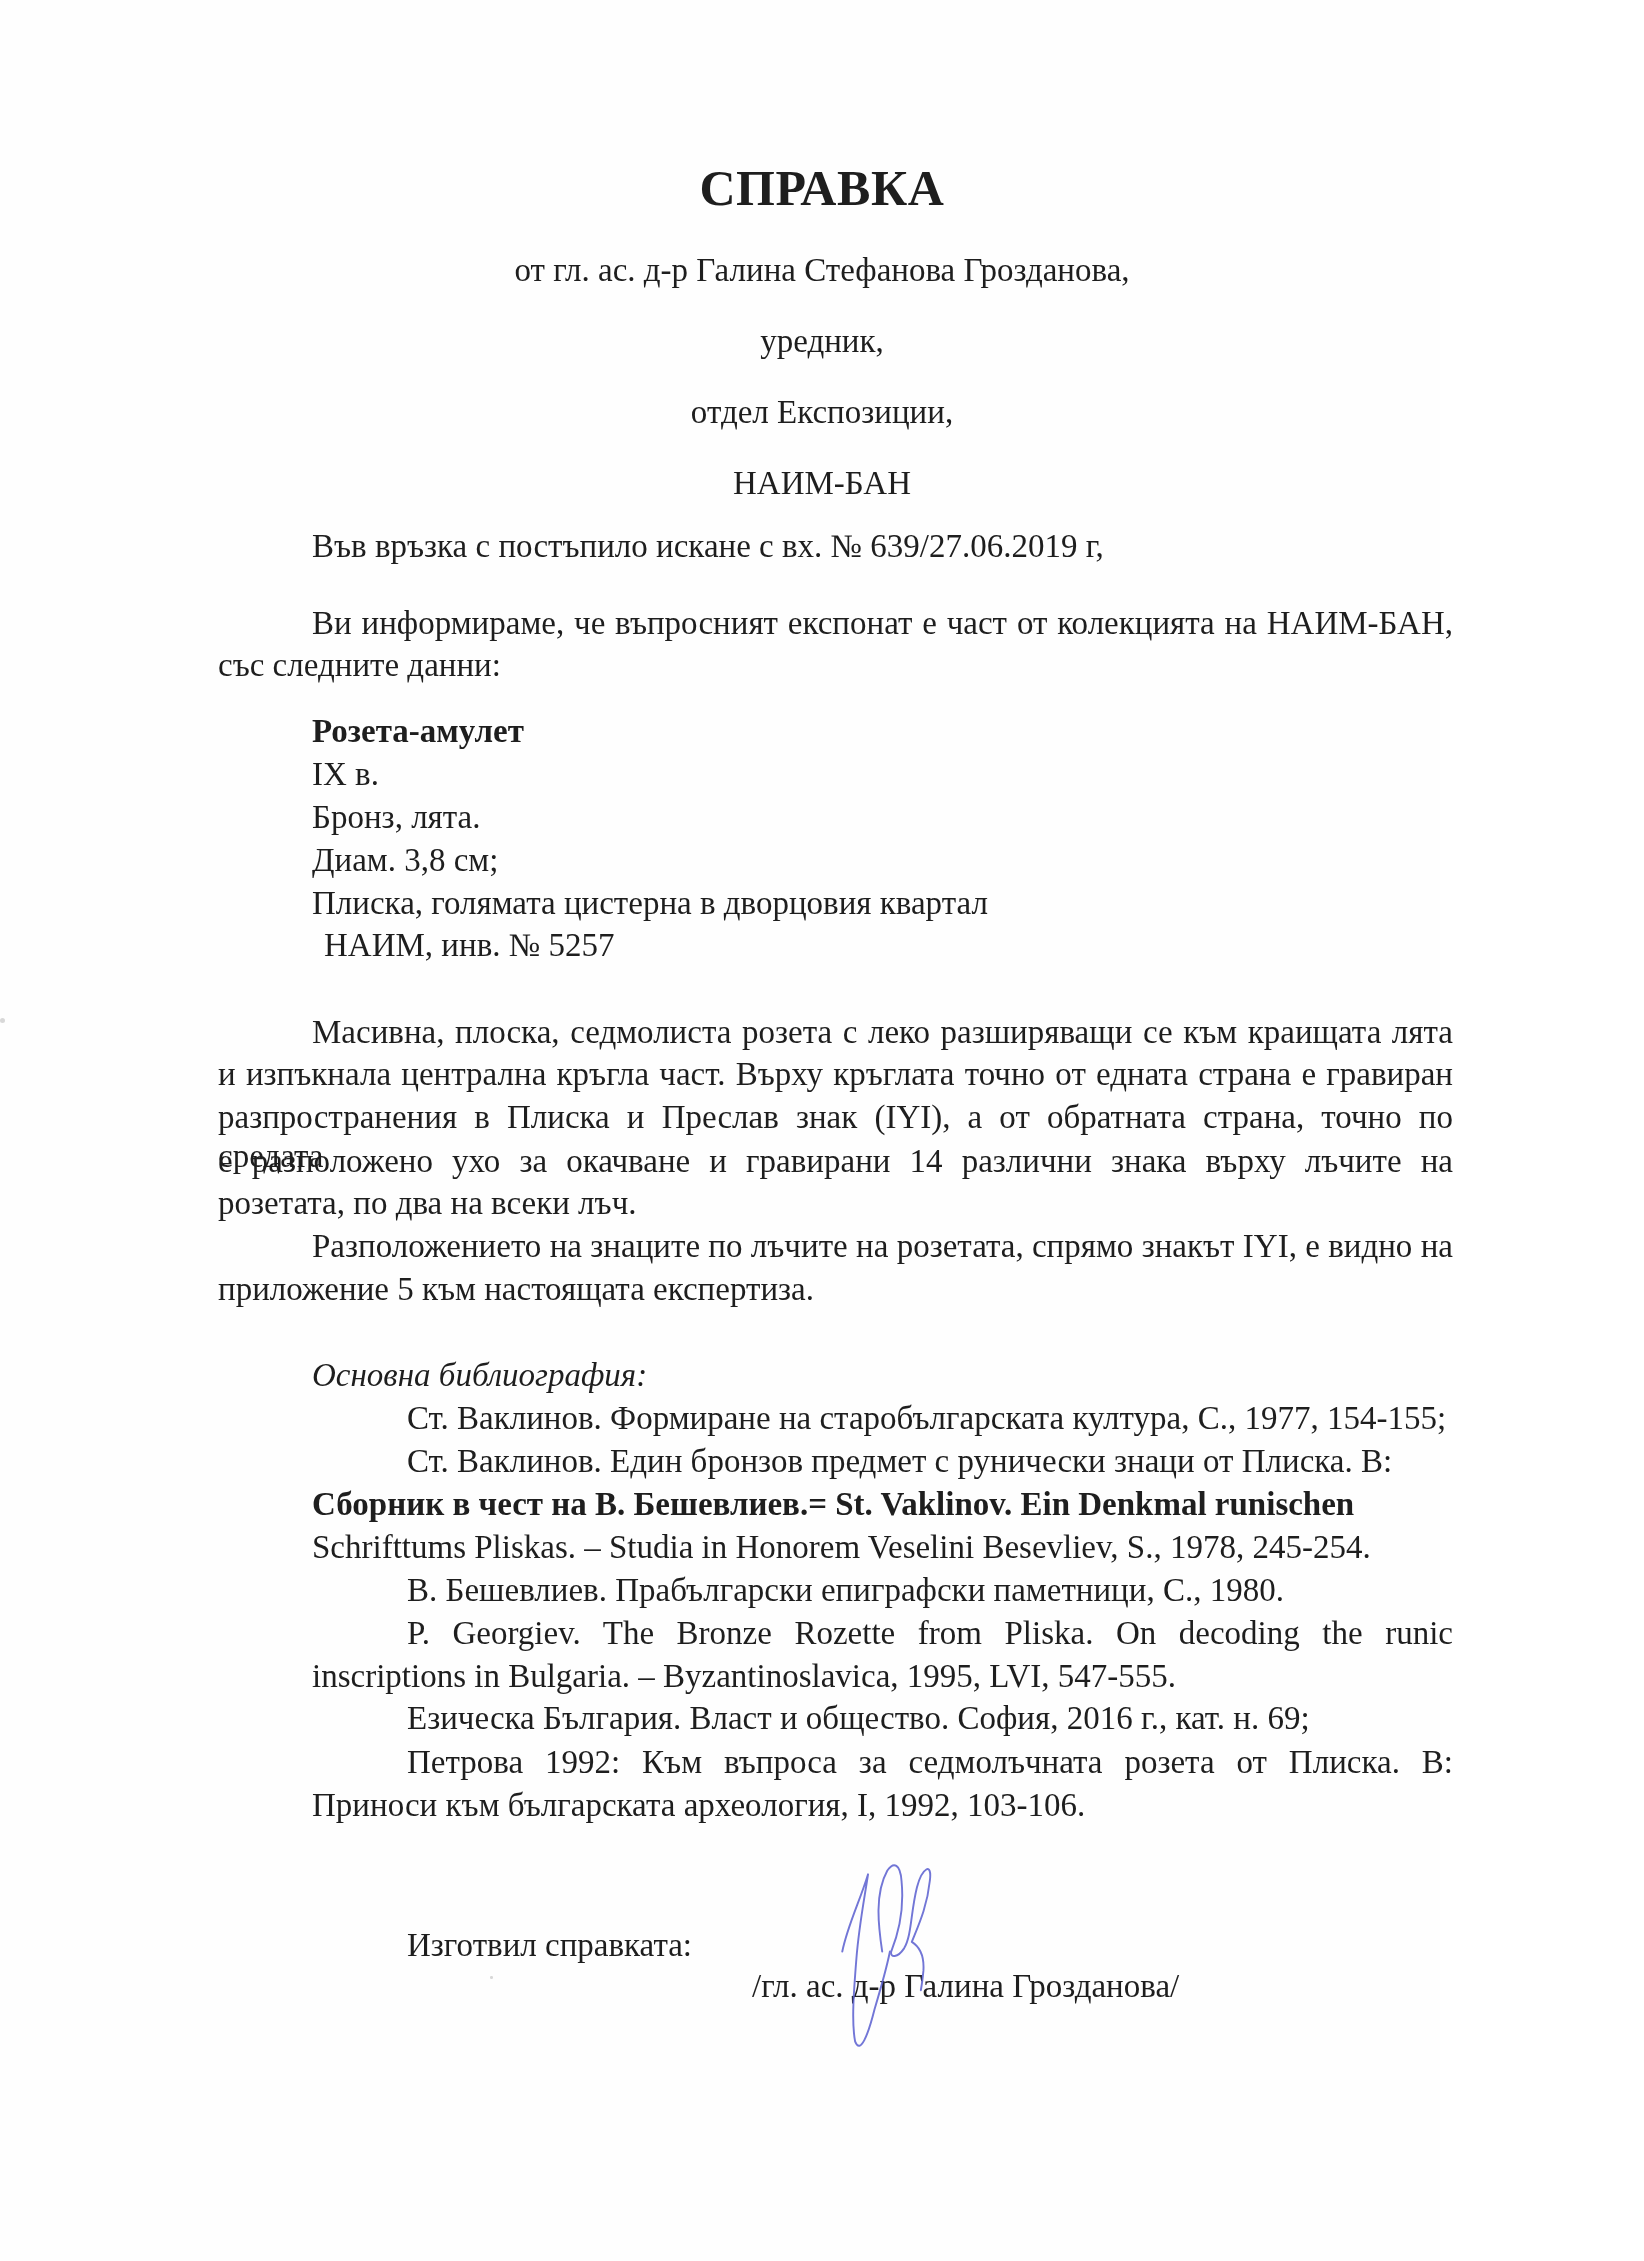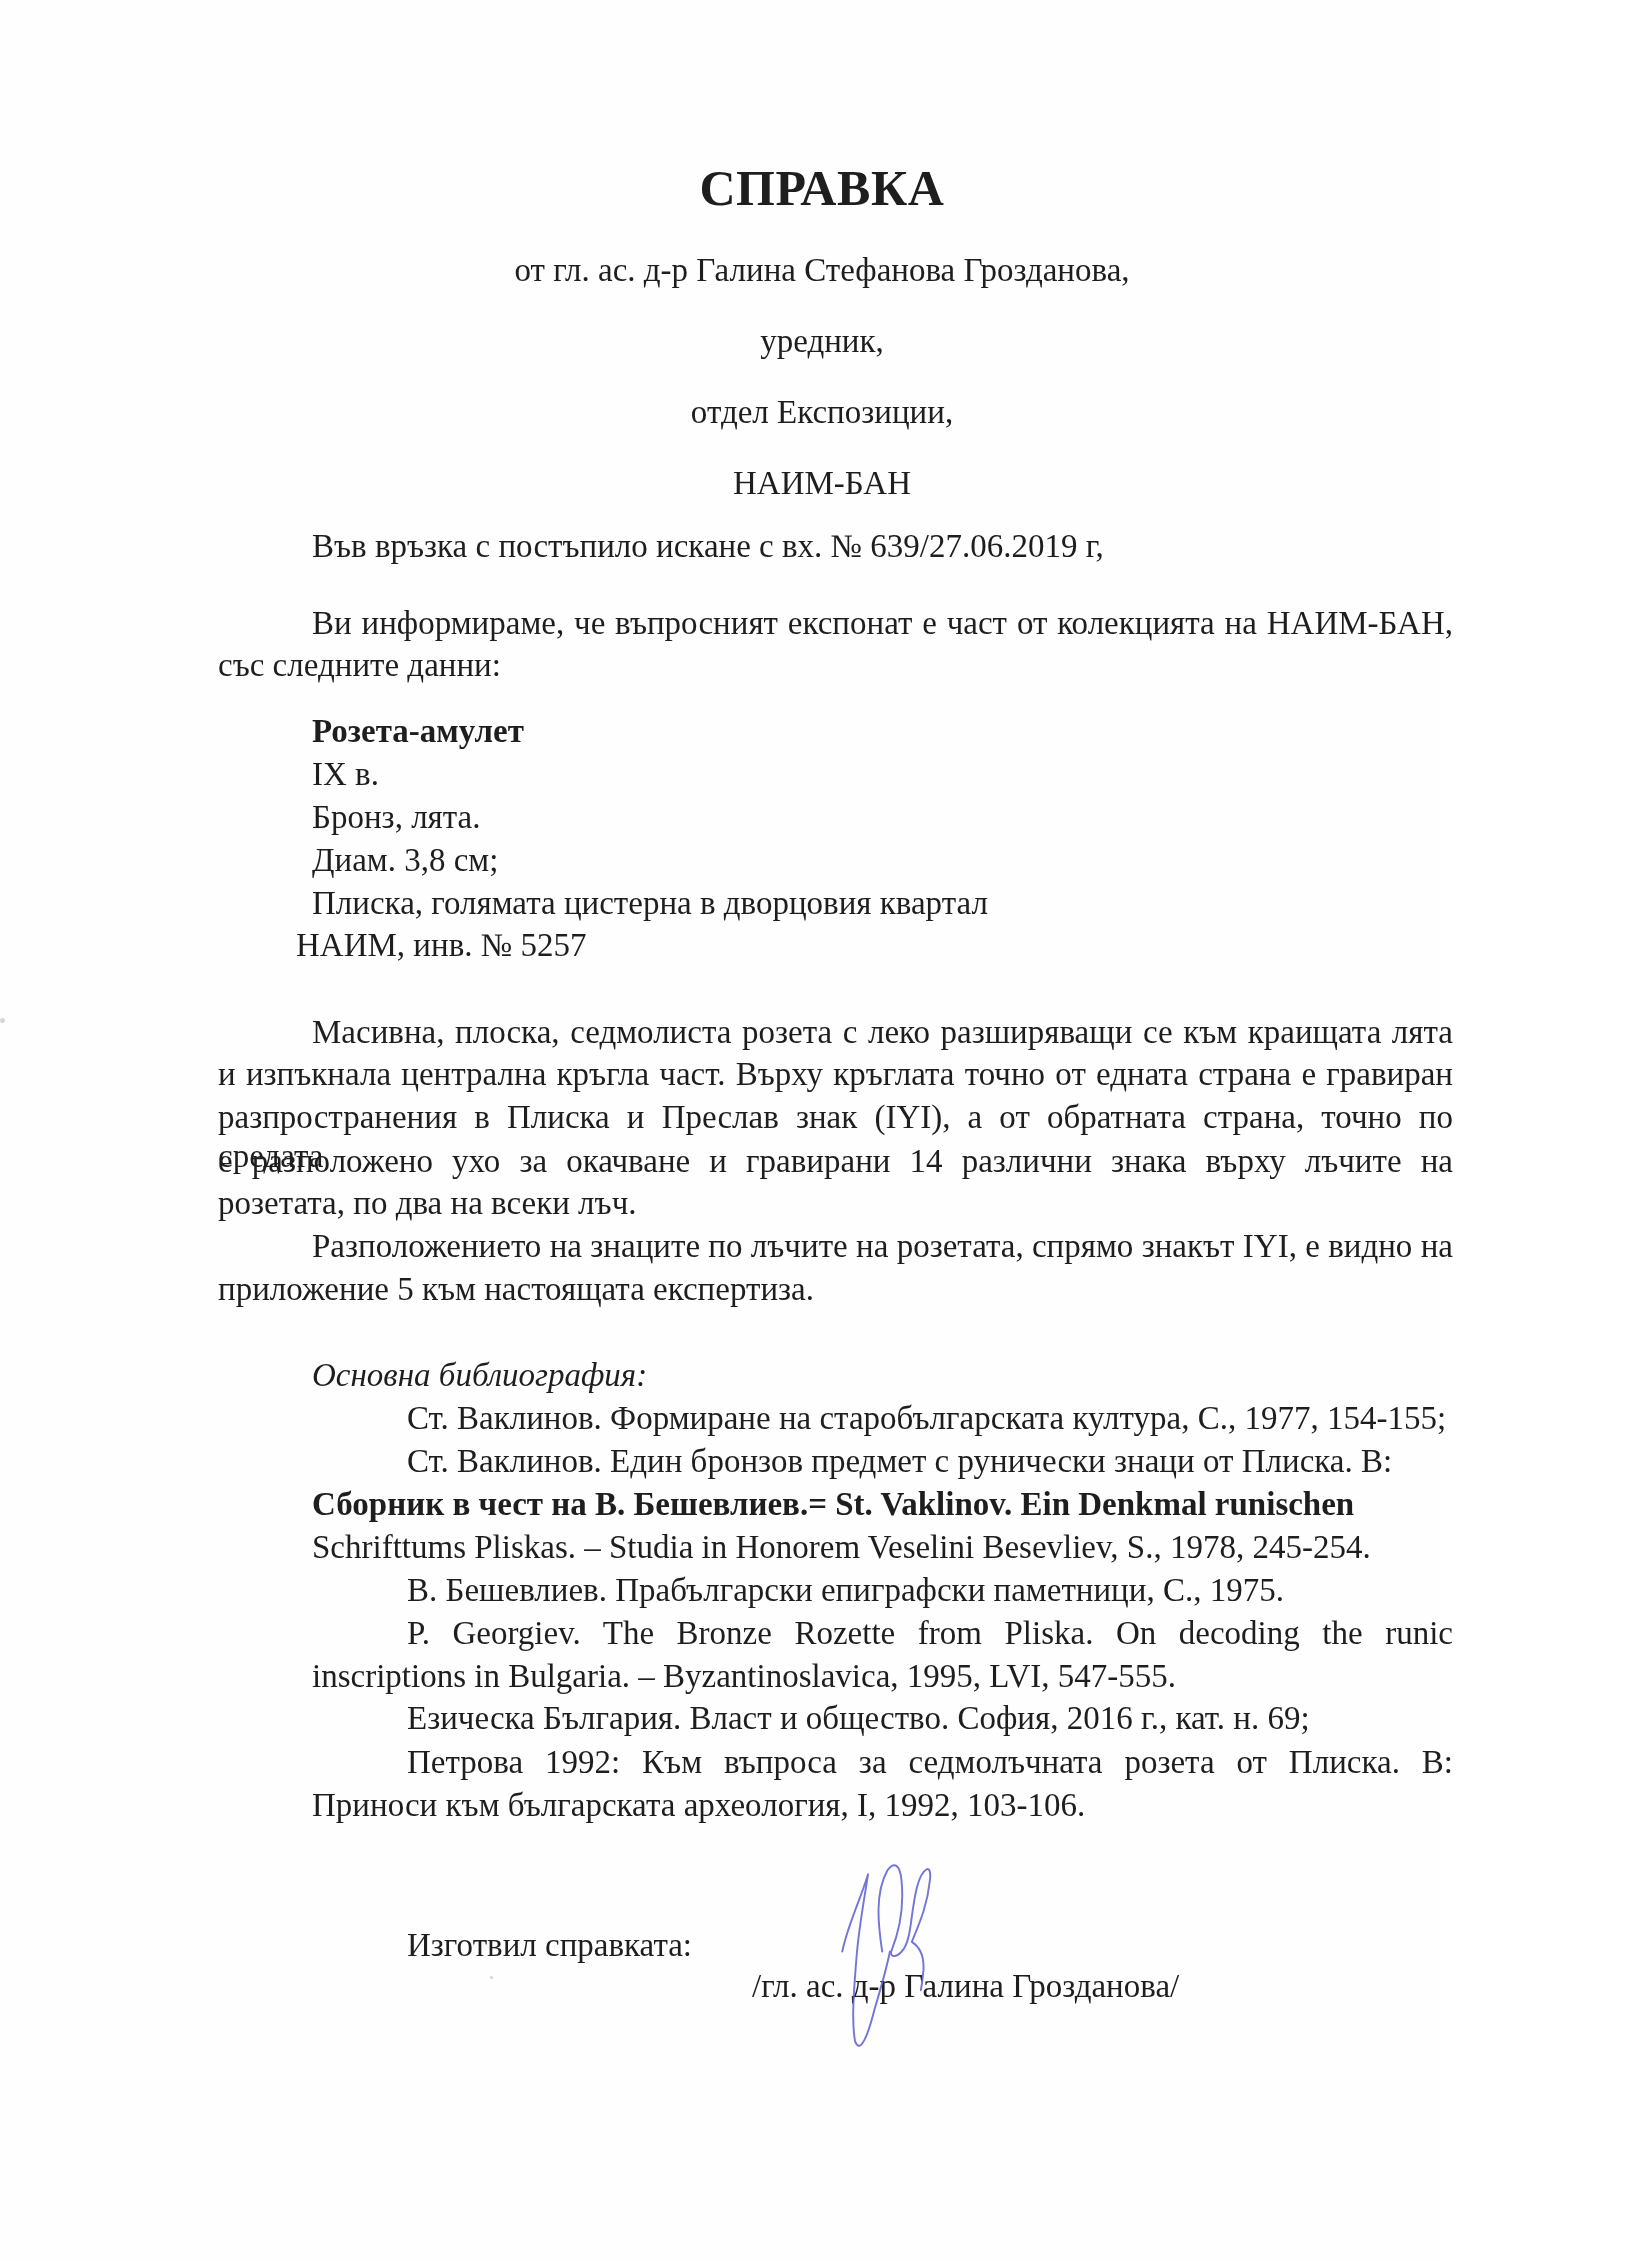--- a/index.html
+++ b/index.html
@@ -30,21 +30,21 @@
 
   <div class="line just" style="top:604px; padding-left:94px; width:1141px;">Ви информираме, че въпросният експонат е част от колекцията на НАИМ-БАН,</div>
   <div class="line" style="top:646px; left:218px;">със следните данни:</div>
 
   <div>
     <div class="line bold" style="top:712px; left:312px;">Розета-амулет</div>
     <div class="line" style="top:755px; left:312px;">IX в.</div>
     <div class="line" style="top:798px; left:312px;">Бронз, лята.</div>
     <div class="line" style="top:841px; left:312px;">Диам. 3,8 см;</div>
     <div class="line" style="top:884px; left:312px;">Плиска, голямата цистерна в дворцовия квартал</div>
-    <div class="line" style="top:926px; left:296px;">НАИМ, инв. № 5257</div>
+    <div class="line" style="top:926px; left:324px;">НАИМ, инв. № 5257</div>
   </div>
 
   <div>
     <div class="line just" style="top:1013px; padding-left:94px; width:1141px;">Масивна, плоска, седмолиста розета с леко разширяващи се към краищата лята</div>
     <div class="line just" style="top:1055px;">и изпъкнала централна кръгла част. Върху кръглата точно от едната страна е гравиран</div>
     <div class="line just" style="top:1098px;">разпространения в Плиска и Преслав знак (IYI), а от обратната страна, точно по средата</div>
     <div class="line just" style="top:1142px;">е разположено ухо за окачване и гравирани 14 различни знака върху лъчите на</div>
     <div class="line" style="top:1184px; left:218px;">розетата, по два на всеки лъч.</div>
   </div>
   <div>
@@ -54,21 +54,21 @@
 
   <div>
     <div class="line italic" style="top:1356px; left:312px;">Основна библиография:</div>
 
     <div class="line" style="top:1399px; left:407px;">Ст. Ваклинов. Формиране на старобългарската култура, С., 1977, 154-155;</div>
 
     <div class="line" style="top:1442px; left:407px;">Ст. Ваклинов. Един бронзов предмет с рунически знаци от Плиска. В:</div>
     <div class="line" style="top:1485px; left:312px;font-weight:bold;">Сборник в чест на В. Бешевлиев.= St. Vaklinov. Ein Denkmal runischen</div>
     <div class="line" style="top:1528px; left:312px;">Schrifttums Pliskas. – Studia in Honorem Veselini Besevliev, S., 1978, 245-254.</div>
 
-    <div class="line" style="top:1571px; left:407px;">В. Бешевлиев. Прабългарски епиграфски паметници, С., 1975.</div>
+    <div class="line" style="top:1571px; left:407px;">В. Бешевлиев. Прабългарски епиграфски паметници, С., 1980.</div>
 
     <div class="line just" style="top:1614px; left:312px; padding-left:95px; width:1046px;">P. Georgiev. The Bronze Rozette from Pliska. On decoding the runic</div>
     <div class="line" style="top:1657px; left:312px;">inscriptions in Bulgaria. – Byzantinoslavica, 1995, LVI, 547-555.</div>
 
     <div class="line" style="top:1699px; left:407px;">Езическа България. Власт и общество. София, 2016 г., кат. н. 69;</div>
 
     <div class="line just" style="top:1743px; left:312px; padding-left:95px; width:1046px;">Петрова 1992: Към въпроса за седмолъчната розета от Плиска. В:</div>
     <div class="line" style="top:1786px; left:312px;">Приноси към българската археология, I, 1992, 103-106.</div>
   </div>
 

